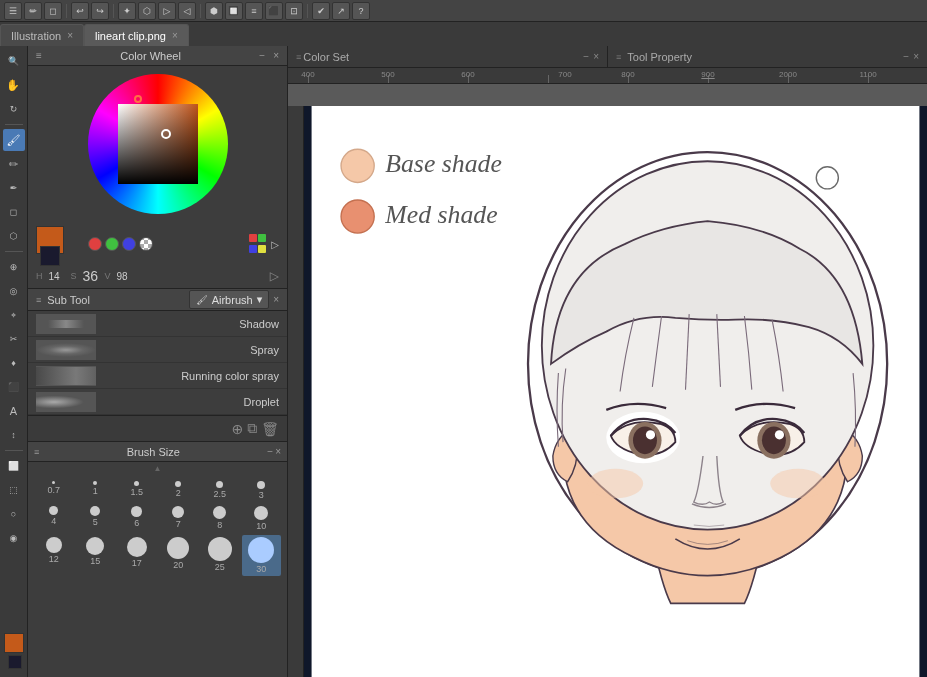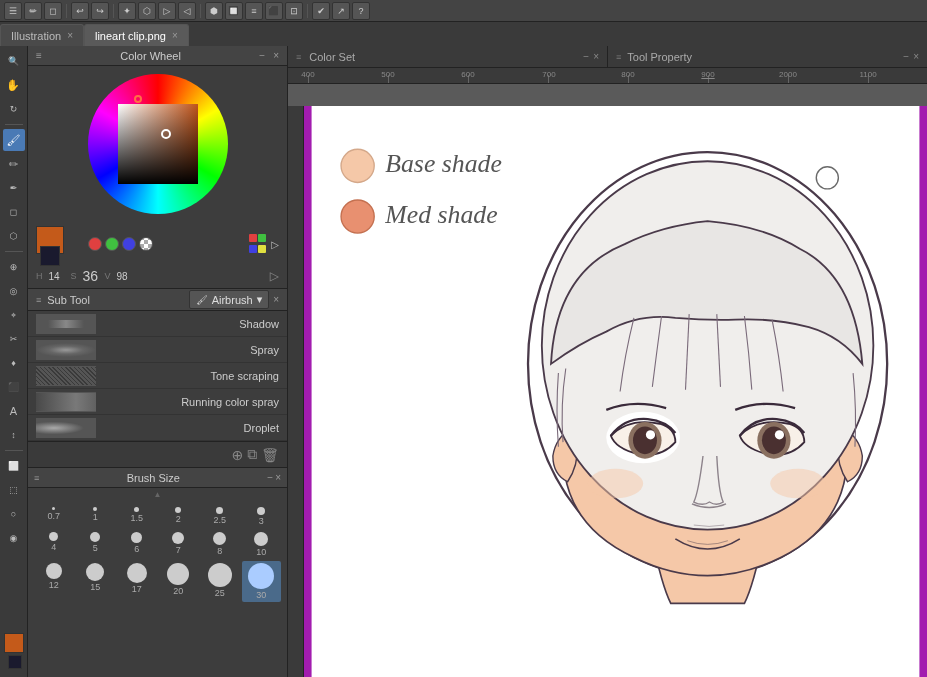--- a/index.html
+++ b/index.html
@@ -541,26 +541,20 @@
         <span class="subtool-name">Shadow</span>
       </div>
 
       <div class="subtool-item">
         <div class="subtool-preview">
           <div class="stroke-spray"></div>
         </div>
         <span class="subtool-name">Spray</span>
       </div>
 
-      <div class="subtool-item">
-        <div class="subtool-preview">
-          <div class="stroke-tone"></div>
-        </div>
-        <span class="subtool-name">Tone scraping</span>
-      </div>
 
       <div class="subtool-item">
         <div class="subtool-preview">
           <div class="stroke-running"></div>
         </div>
         <span class="subtool-name">Running color spray</span>
       </div>
 
       <div class="subtool-item">
         <div class="subtool-preview">
@@ -666,21 +660,21 @@
         </div>
     </div>
 
   </div>
 
   <div class="canvas-area">
 
     <div class="canvas-top-bar">
       <div class="canvas-fp-left">
         <span style="font-size:9px;color:#777;">≡</span>
-        <span style="margin-left:8px;font-size:11px;">Color Set</span>
+        <span style="margin-left:2px;font-size:11px;">Color Set</span>
         <div style="margin-left:auto;display:flex;gap:4px;">
           <span class="fp-close">−</span>
           <span class="fp-close">×</span>
         </div>
       </div>
       <div class="canvas-fp-right">
         <div style="display:flex;align-items:center;gap:6px;">
           <span style="font-size:9px;color:#777;">≡</span>
           <span style="font-size:11px;">Tool Property</span>
         </div>
@@ -694,34 +688,34 @@
     <div class="ruler-container" id="h-ruler">
       <div style="position:absolute;top:0;left:0;right:0;bottom:0;display:flex;align-items:flex-end;">
       </div>
     <div class="ruler-tick" style="left: 20px; height: 8px; bottom: 0px;"></div>
         <div class="ruler-num" style="left: 20px;">400</div>
         <div class="ruler-tick" style="left: 100px; height: 8px; bottom: 0px;"></div>
         <div class="ruler-num" style="left: 100px;">500</div>
         <div class="ruler-tick" style="left: 180px; height: 8px; bottom: 0px;"></div>
         <div class="ruler-num" style="left: 180px;">600</div>
         <div class="ruler-tick" style="left: 260px; height: 8px; bottom: 0px;"></div>
-        <div class="ruler-num" style="left: 261px;">700</div>
+        <div class="ruler-num" style="left: 277px;">700</div>
         <div class="ruler-tick" style="left: 340px; height: 8px; bottom: 0px;"></div>
         <div class="ruler-num" style="left: 340px;">800</div>
         <div class="ruler-tick" style="left: 420px; height: 8px; bottom: 0px;"></div>
         <div class="ruler-num" style="left: 420px; text-decoration: underline;">900</div>
         <div class="ruler-tick" style="left: 500px; height: 8px; bottom: 0px;"></div>
         <div class="ruler-num" style="left: 500px;">2000</div>
         <div class="ruler-tick" style="left: 580px; height: 8px; bottom: 0px;"></div>
         <div class="ruler-num" style="left: 580px;">1100</div>
       </div>
 
     <div class="canvas-wrapper">
       <div class="canvas-bg" style="background:#808080;"></div>
-      <div style="position:absolute;top:0;left:16px;right:0;bottom:0;background:#a21caf;">
+      <div style="position:absolute;top:0;left:16px;right:0;bottom:0;background:#0f172a;">
         <svg viewBox="0 0 660 620" width="100%" height="100%" xmlns="http://www.w3.org/2000/svg">
 
           <rect width="660" height="620" fill="white"></rect>
 
           <circle cx="50" cy="65" r="18" fill="#f5c8a8" stroke="#d4a88a" stroke-width="1.5"></circle>
           <text x="80" y="72" font-family="Georgia, serif" font-size="28" fill="#555" font-style="italic">Base shade</text>
           <circle cx="50" cy="120" r="18" fill="#e89070" stroke="#c47050" stroke-width="1.5"></circle>
           <text x="80" y="127" font-family="Georgia, serif" font-size="28" fill="#555" font-style="italic">Med shade</text>
 
           <ellipse cx="430" cy="280" rx="195" ry="230" fill="white" stroke="#4a3a4a" stroke-width="2.5"></ellipse>

